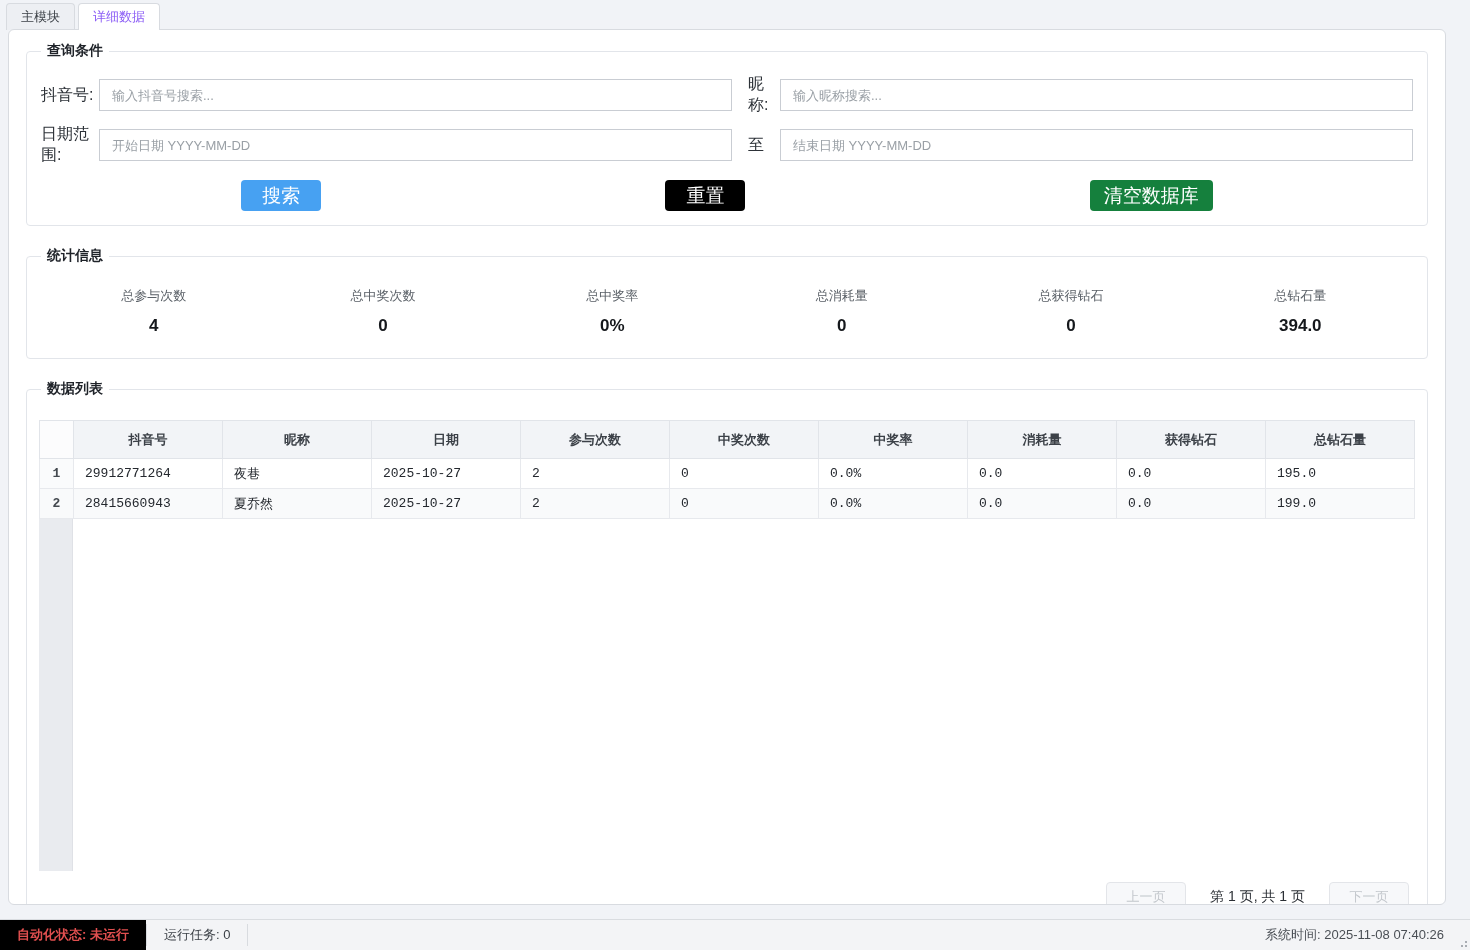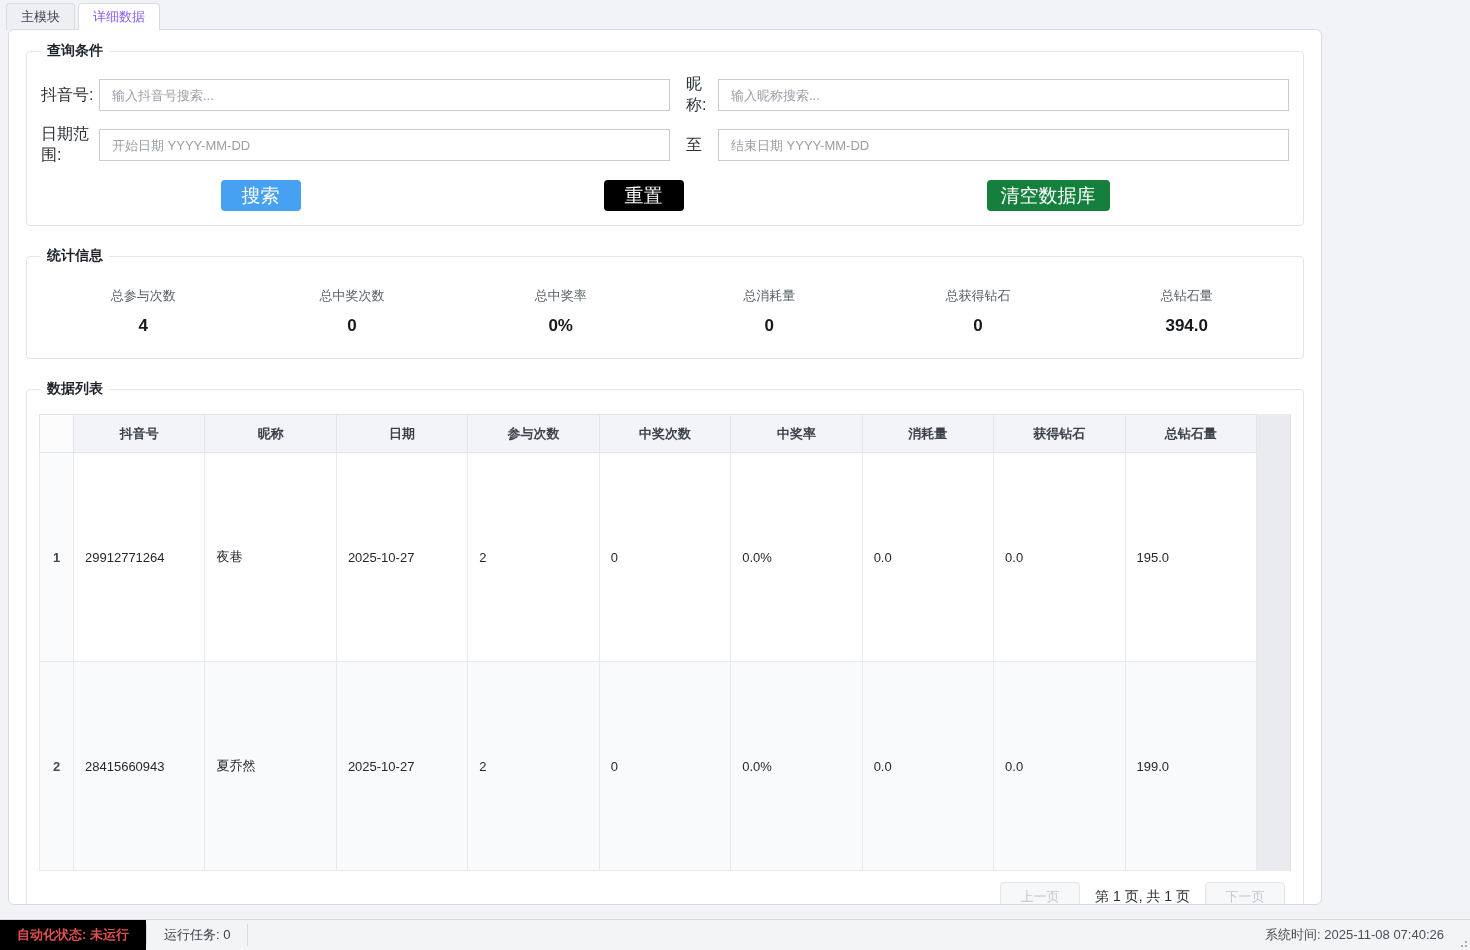--- a/index.html
+++ b/index.html
@@ -14,21 +14,21 @@
   .tabbar { display:flex; gap:3px; padding:3px 6px 0 6px; height:29px; align-items:flex-end; }
   .tab {
     padding:6px 14px 7px; font-size:13px; line-height:1;
     border:1px solid #d8dbe0; border-bottom:none; border-radius:4px 4px 0 0;
     background:#edeff3; color:#3a3f45; cursor:pointer; position:relative; top:1px;margin-top:41px;
   }
   .tab.active { background:#ffffff; color:#8b5cf6; z-index:2; }
 
   
   .panel {
-    position:absolute; left:8px; top:29px; width:1314px; height:876px;
+    position:absolute; left:8px; top:29px; width:1438px; height:876px;
     background:#fff; border:1px solid #d8dbe0; border-radius:6px;
     padding:12px 17px 18px; overflow:hidden;
   }
   fieldset {
     border:1px solid #e2e5ea; border-radius:4px;
     margin:0 0 21px 0; padding:6px 12px 12px;
   }
   legend {
     font-size:14px; font-weight:bold; color:#1f2329;
     padding:0 6px; margin-left:2px;
@@ -54,39 +54,39 @@
   .btn-clear  { background:#15803d;text-align:center; }
 
   
   .stats { display:flex; padding:16px 0 10px; }
   .stat { flex:1; text-align:center; }
   .stat-label { font-size:13px; color:#5a6067; margin-bottom:11px; }
   .stat-value { font-size:17px; font-weight:bold; color:#15181c; }
 
   
   .data-fieldset { height:547px; display:flex; flex-direction:column; }
-  .tablezone { flex:1; display:flex; margin-top:10px; overflow:hidden; }
+  .tablezone { flex:1; display:flex; flex-direction:column; margin-top:16px; overflow:hidden;font-family:Liberation Mono, monospace; }
   table { width:100%; border-collapse:collapse; table-layout:fixed; font-size:13px; }
   th {
     background:#f2f4f7; border:1px solid #e1e4e9; height:38px;
     font-weight:600; color:#3c4148; text-align:center; padding:0 4px;
   }
   th.corner { background:#fcfcfd; }
   td {
     border:1px solid #e7e9ed; height:30px; padding:0 11px;
     color:#24282e; background:#fff; overflow:hidden; white-space:nowrap;
   }
   tr.even td { background:#f9fafb; }
   td.rownum { text-align:center; font-weight:bold; color:#454a50; padding:0; background:#fafbfc; }
   .filler { flex:1; display:flex; }
   .filler-num { width:34px; background:#e9ebef; border-right:1px solid #dfe1e6; }
   .filler-rest { flex:1; background:#fff; }
 
   
-  .pager { display:flex; justify-content:flex-end; align-items:center; gap:15px; padding:11px 6px 2px; }
+  .pager { display:flex; justify-content:flex-end; align-items:center; gap:24px; padding:11px 6px 2px; }
   .pbtn {
     width:80px; height:30px; background:#f7f8fa; border:1px solid #e3e5e9; border-radius:4px;
     color:#c3c7cc; font-size:13px; font-family:"Liberation Sans", sans-serif;
   }
   .pinfo { font-size:14px; color:#2b2f35; }
 
   
   .statusbar {
     position:absolute; left:0; right:0; bottom:0; height:31px;
     background:#f3f4f6; border-top:1px solid #d9dce0;

